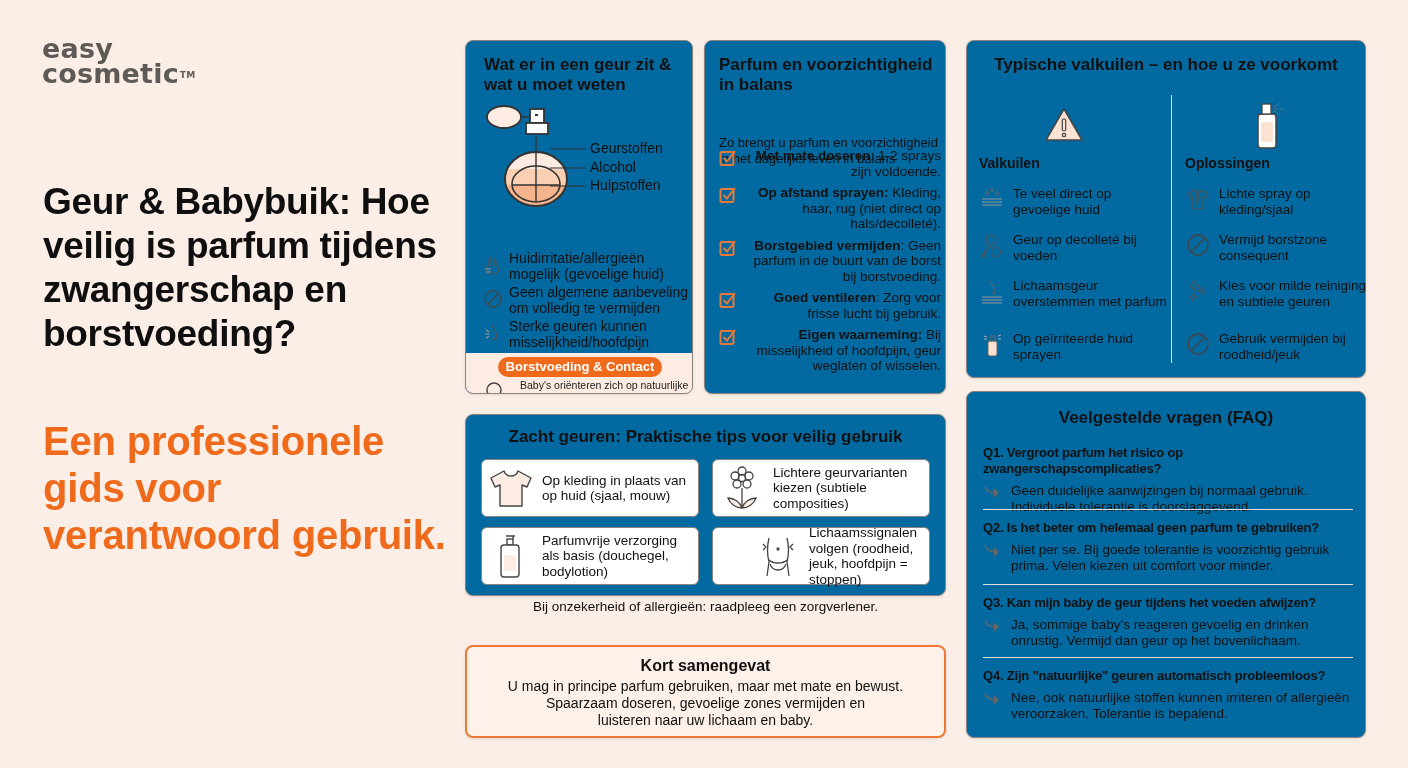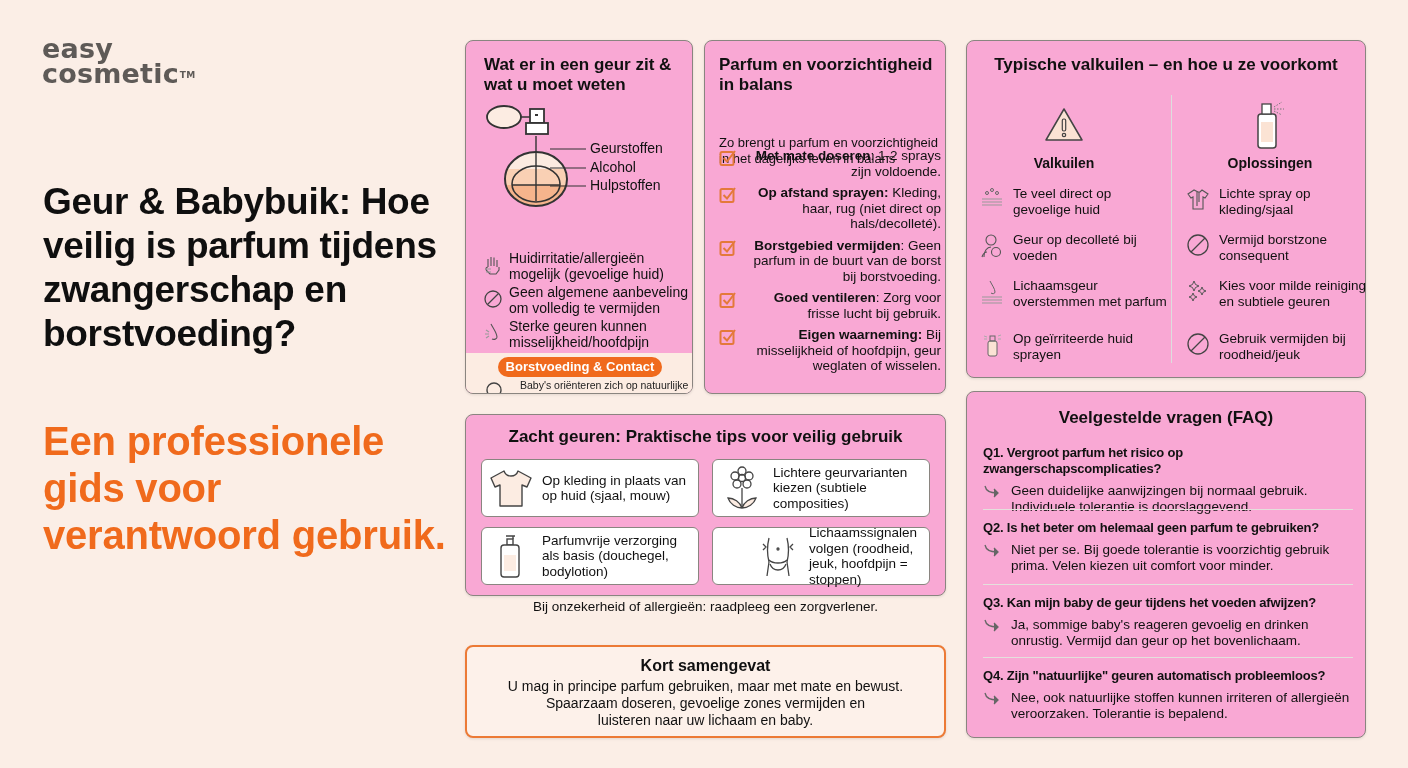--- a/index.html
+++ b/index.html
@@ -21,21 +21,21 @@
     position: absolute; left: 43px; top: 180px; width: 420px;
     font-size: 37px; font-weight: bold; line-height: 44px; color: #0f0f0f;
     letter-spacing: -0.3px;
   }
   .hero-sub {
     position: absolute; left: 43px; top: 418px; width: 420px;
     font-size: 40px; font-weight: bold; line-height: 47px; color: #f06a1c;
     letter-spacing: -0.2px;
   }
   .card {
-    position: absolute; background: #f9a8d4;
+    position: absolute; background: #0369a1;
     border: 1.5px solid #8a8580; border-radius: 8px;
     box-shadow: 0 1px 3px rgba(0,0,0,0.10);
   }
   .card h2 { font-size: 17px; font-weight: bold; line-height: 20px; color: #111; }
 
   
   #card-ingredients { left: 465px; top: 40px; width: 228px; height: 354px; overflow: hidden; }
   #card-ingredients h2 { position: absolute; left: 18px; top: 14px; width: 200px; }
   .bottle-wrap { position: absolute; left: 14px; top: 64px; width: 200px; height: 140px; }
   .ing-label { position: absolute; font-size: 14px; color: #111; }
@@ -64,21 +64,21 @@
   .check-item .txt b { font-weight: bold; }
 
   
   #card-pitfalls { left: 966px; top: 40px; width: 400px; height: 338px; }
   #card-pitfalls h2 { position: absolute; left: 0; top: 14px; width: 100%; text-align: center; }
   .col-divider { position: absolute; left: 204px; top: 54px; width: 1px; height: 268px; background: #ddd; }
   .col { position: absolute; top: 56px; width: 190px; }
   .col.left { left: 12px; }
   .col.right { left: 218px; }
   .col-head-icon { position: absolute; left: 0; top: 0; width: 170px; height: 56px; display: flex; justify-content: center; align-items: center; }
-  .col-title { position: absolute; left: 0; top: 58px; width: 170px; text-align: center; font-size: 14px; font-weight: bold; }
+  .col-title { position: absolute; left: 0; top: 58px; width: 170px; font-size: 14px; font-weight: bold; }
   .col-item { position: absolute; left: 0; width: 190px; display: flex; align-items: flex-start; }
   .col-item .ico { width: 26px; flex: 0 0 26px; display: flex; justify-content: center; padding-top: 1px; }
   .col-item .txt { font-size: 13.5px; line-height: 15.5px; padding-left: 8px; color: #111; }
 
   
   #card-tips { left: 465px; top: 414px; width: 481px; height: 182px; }
   #card-tips h2 { position: absolute; left: 0; top: 12px; width: 100%; text-align: center; }
   .tip-box {
     position: absolute; width: 218px; height: 58px;
     border: 1.5px solid #8a8580; border-radius: 6px; background: #fff;

